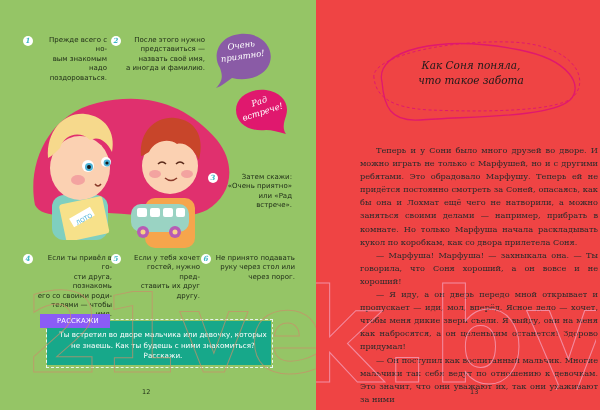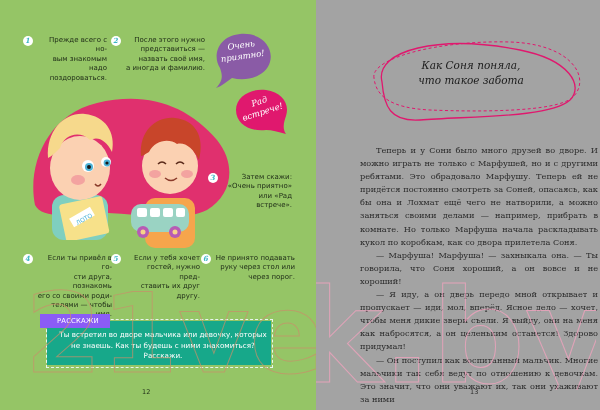--- a/index.html
+++ b/index.html
@@ -38,21 +38,21 @@
     .tell-text {
       position: absolute; left: 54px; top: 330px; width: 218px; color: #ffffff;
       font-size: 7.2px; line-height: 10.5px; white-space: pre-line; text-align: center;
     }
 
     .page-num { position: absolute; font-size: 6.5px; color: #1d2a16; font-family: "DejaVu Sans", sans-serif; }
 
     .watermark { position: absolute; pointer-events: none; }
 
     
-    .page-right { position: absolute; left: 316px; top: 0; width: 284px; height: 410px; background: #a3a3a3; overflow: hidden; }
+    .page-right { position: absolute; left: 316px; top: 0; width: 284px; height: 410px; background: #ef4444; overflow: hidden; }
     .title-oval { position: absolute; left: 44px; top: 20px; width: 230px; height: 105px; }
     .chapter-title {
       position: absolute; left: 80px; top: 58px; width: 150px; text-align: center;
       font-family: "DejaVu Serif", serif; font-style: italic; font-size: 10.5px; line-height: 15px;
       color: #1a1a1a; white-space: pre-line;
     }
     .story {
       position: absolute; left: 44px; top: 144px; width: 238px;
       font-family: "DejaVu Serif", serif; font-size: 8.2px; line-height: 13.1px; color: #2b2b2b;
       text-align: justify;

